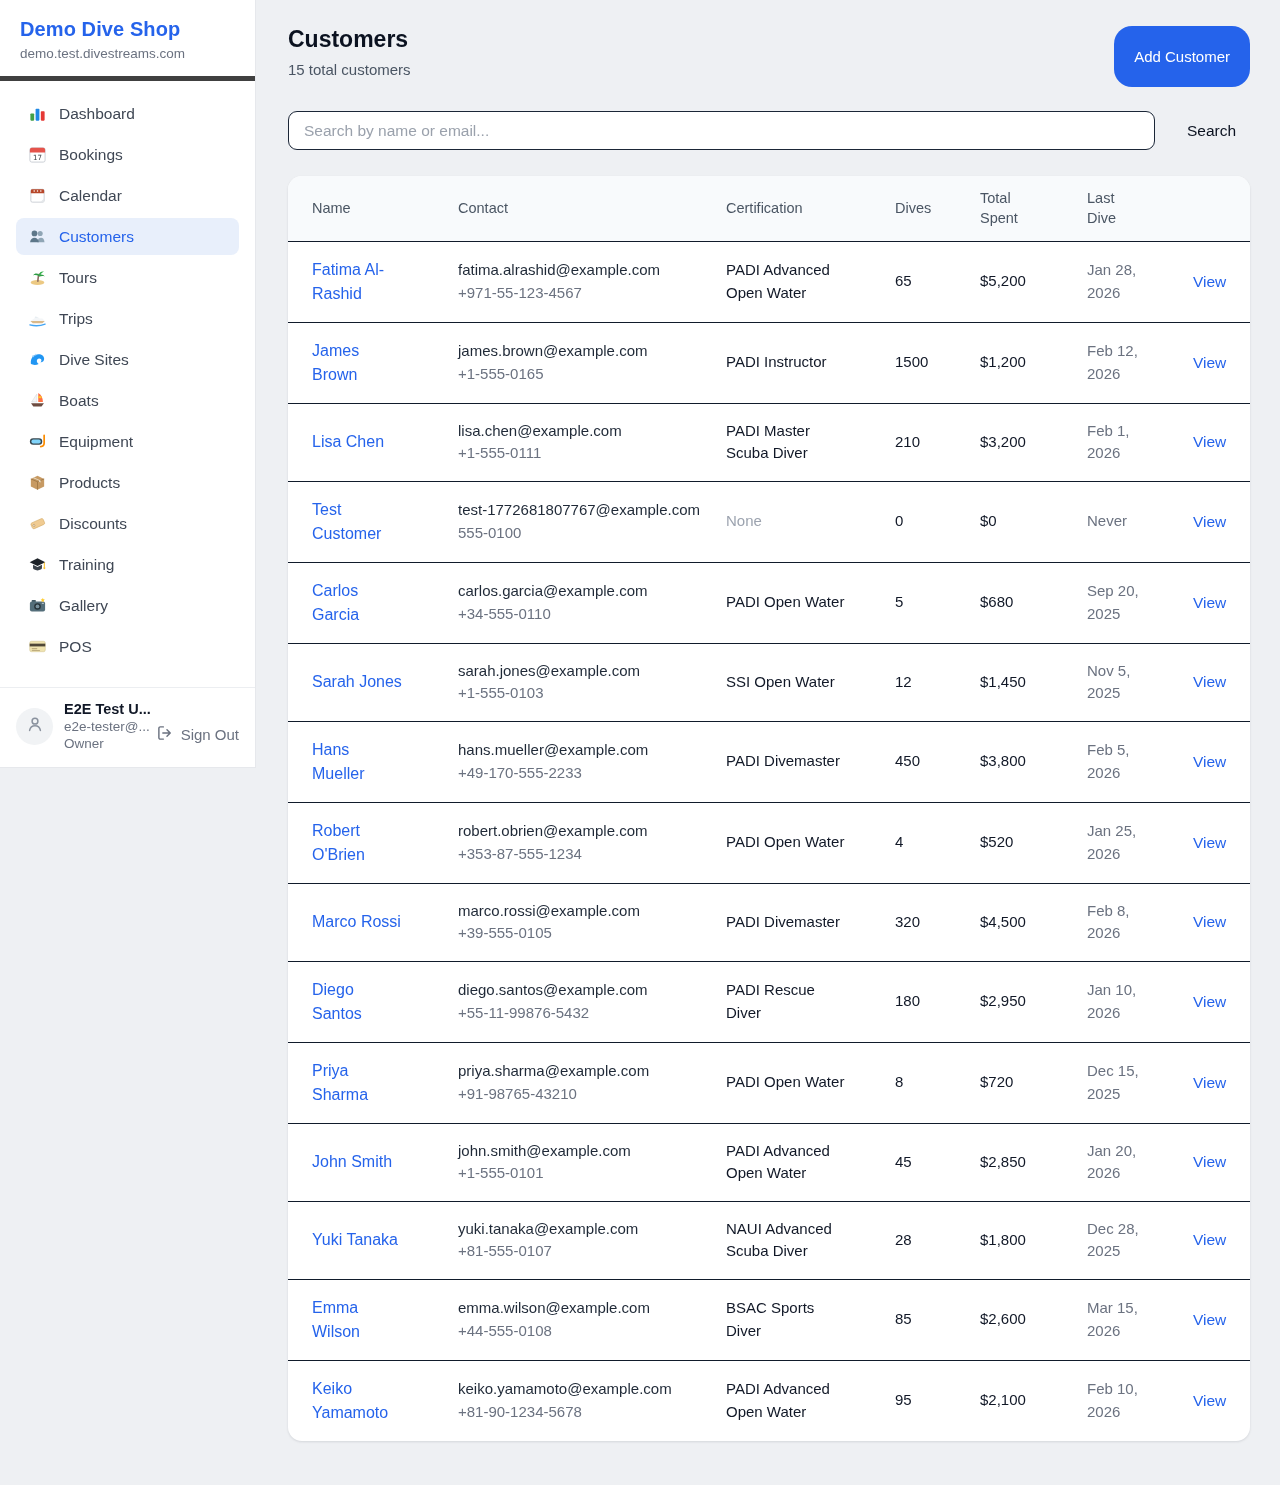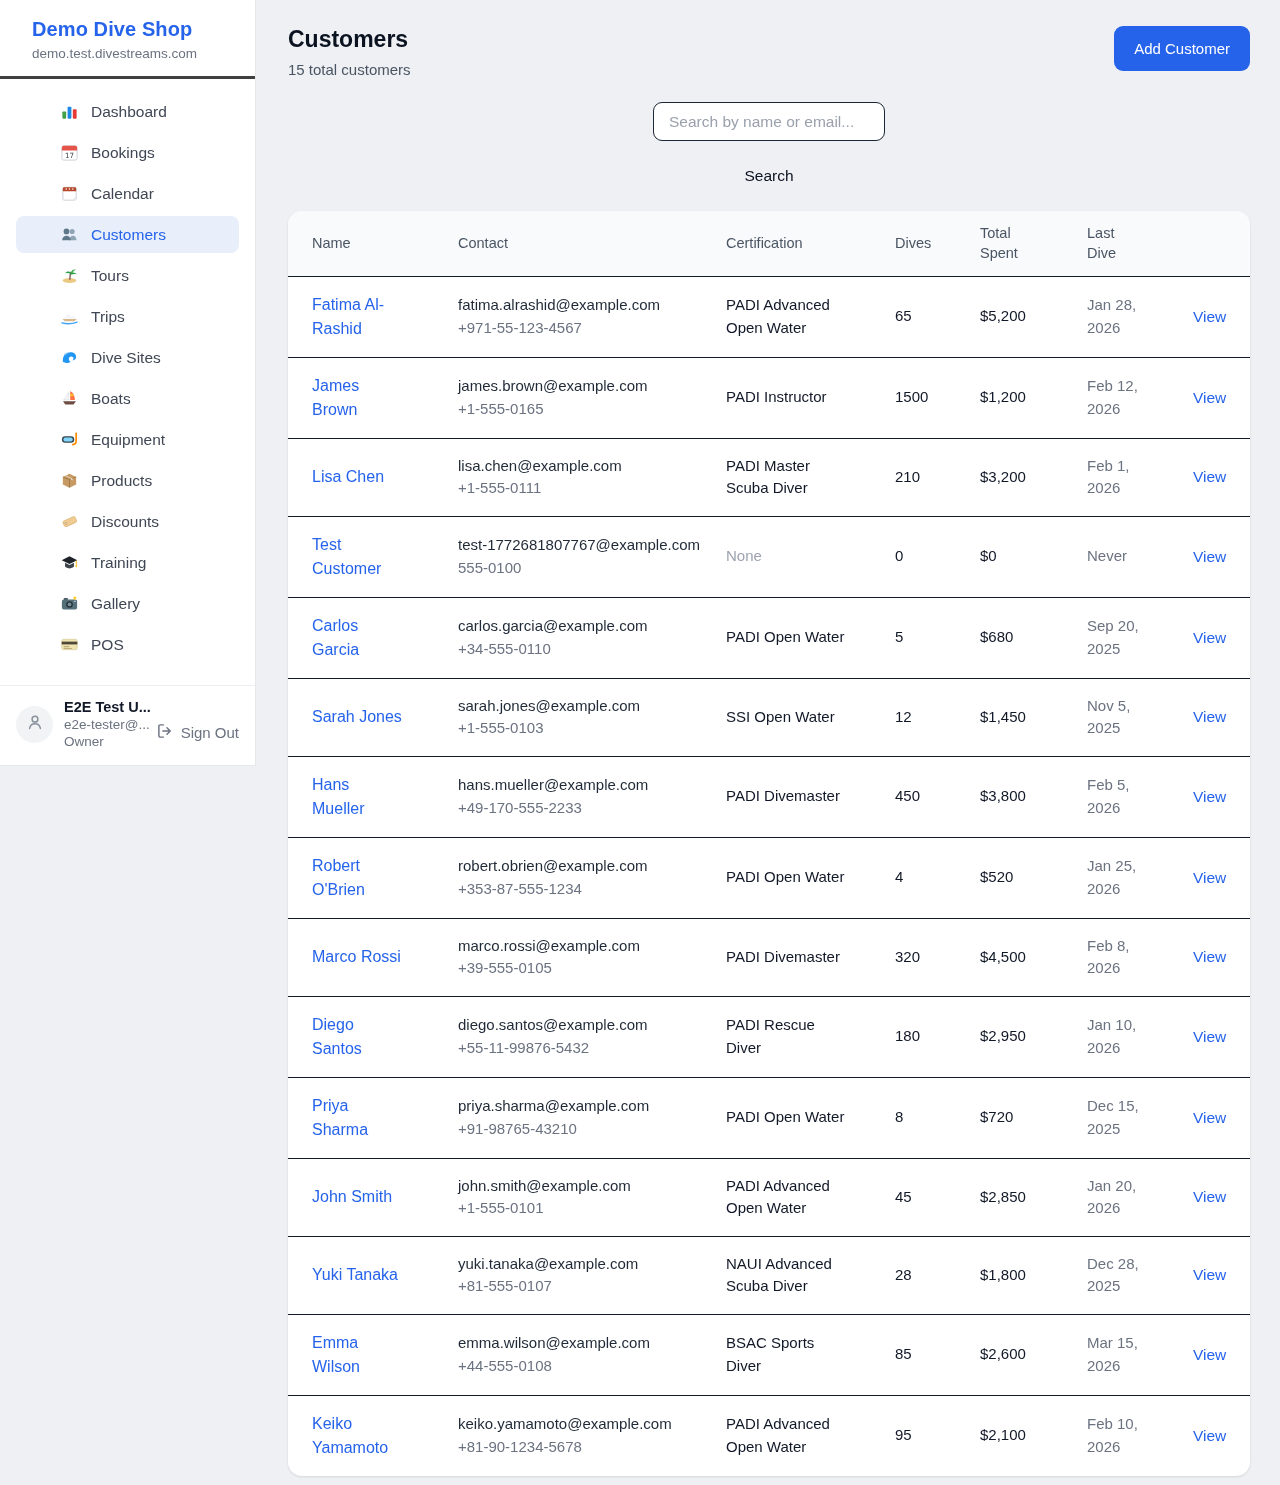--- a/index.html
+++ b/index.html
@@ -9,31 +9,31 @@
     background:#eef0f3; color:#111827;
     -webkit-font-smoothing:antialiased;
   }
   .app { display:flex; align-items:flex-start; width:1280px; }
 
   
   .sidebar {
     width:256px; background:#ffffff; flex:0 0 256px;
     border-right:1px solid #e6e8ec; border-bottom:1px solid #e6e8ec;
   }
-  .brand { padding:18px 32px 15px; border-bottom:3px solid #404040; }
+  .brand { padding:18px 20px 15px; border-bottom:5px solid #404040; }
   .brand-name { color:#2563eb; font-size:20px; font-weight:bold; letter-spacing:.1px; }
   .brand-domain { color:#6b7280; font-size:13.5px; margin-top:5px; }
   .nav { padding:14px 16px 18px; }
   .nav-item {
     display:flex; align-items:center; gap:12px;
     padding:9px 12px; border-radius:8px; margin-bottom:4px;
     text-decoration:none; color:#3f4754; font-size:15.5px; cursor:pointer;
   }
   .nav-item.active { background:#e8effb; color:#2563eb; font-weight:500; }
-  .nav-icon { width:19px; height:19px; display:inline-flex; align-items:flex-start; justify-content:center; flex:0 0 19px;margin-left:32px; }
+  .nav-icon { width:19px; height:19px; display:inline-flex; align-items:flex-start; justify-content:center; flex:0 0 19px; }
   .nav-icon svg { display:block; }
   .user-box {
     border-top:1px solid #eceef1; padding:13px 16px 16px;
     display:flex; align-items:center; gap:11px;
   }
   .avatar {
     width:37px; height:37px; border-radius:50%; background:#f1f3f5;
     display:flex; align-items:center; justify-content:center; flex:0 0 37px;
   }
   .user-main { flex:1 1 auto; min-width:0; }
@@ -45,25 +45,25 @@
     display:inline-flex; align-items:center; gap:7px;
     color:#6b7280; font-size:15px; font-family:inherit; padding:0; flex:0 0 auto;margin-top:16px;
   }
 
   
   .main { flex:1 1 auto; padding:26px 30px 30px 32px; min-width:0; }
   .page-header { display:flex; justify-content:space-between; align-items:flex-start; }
   .page-title { font-size:23px; font-weight:bold; color:#0b1220; }
   .page-subtitle { font-size:15px; color:#4a5563; margin-top:8px; }
   .btn-primary {
-    background:#2563eb; color:#ffffff; border:none; border-radius:9px;
+    background:#2563eb; color:#ffffff; border:none; border-radius:18px;
     font-size:15px; font-weight:500; font-family:inherit;
-    padding:14px 20px; cursor:pointer;
-  }
-  .search-row { display:flex; align-items:center; margin-top:24px; gap:26px;flex-direction:column; }
+    padding:22px 20px; cursor:pointer;
+  }
+  .search-row { display:flex; align-items:center; margin-top:24px; gap:26px; }
   .search-input {
     flex:1 1 auto; max-width:867px; height:39px;
     border:1.5px solid #1b2637; border-radius:9px; background:#ffffff;
     padding:0 15px; font-size:15.5px; font-family:inherit; color:#111827; outline:none;
   }
   .search-input::placeholder { color:#9aa1ac; }
   .search-btn {
     background:none; border:none; cursor:pointer; font-family:inherit;
     font-size:15.5px; color:#0b1220; padding:0 6px;
   }

